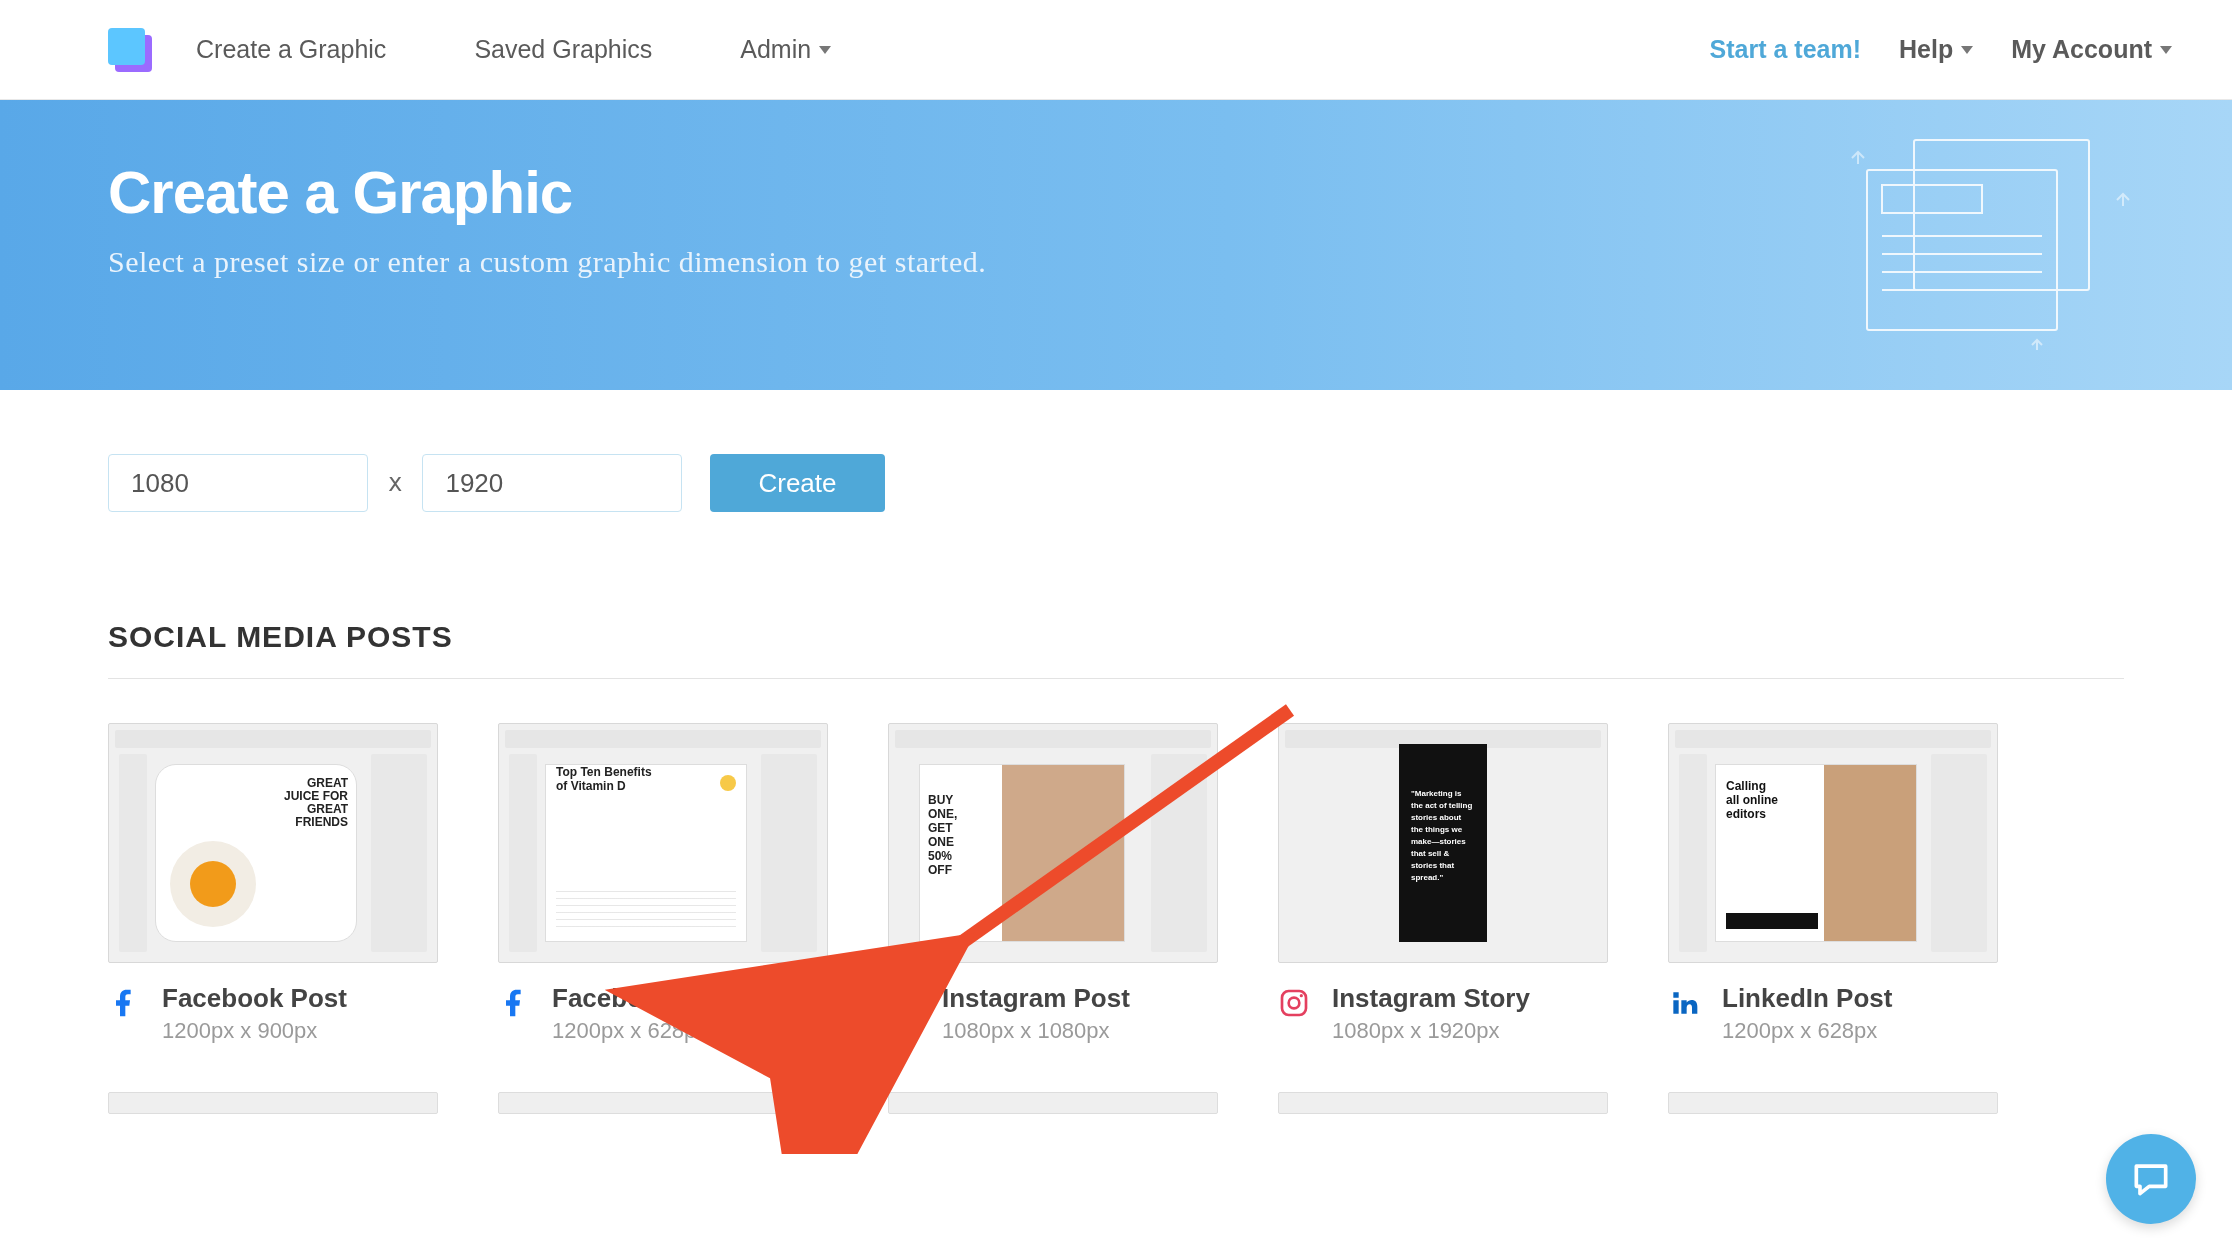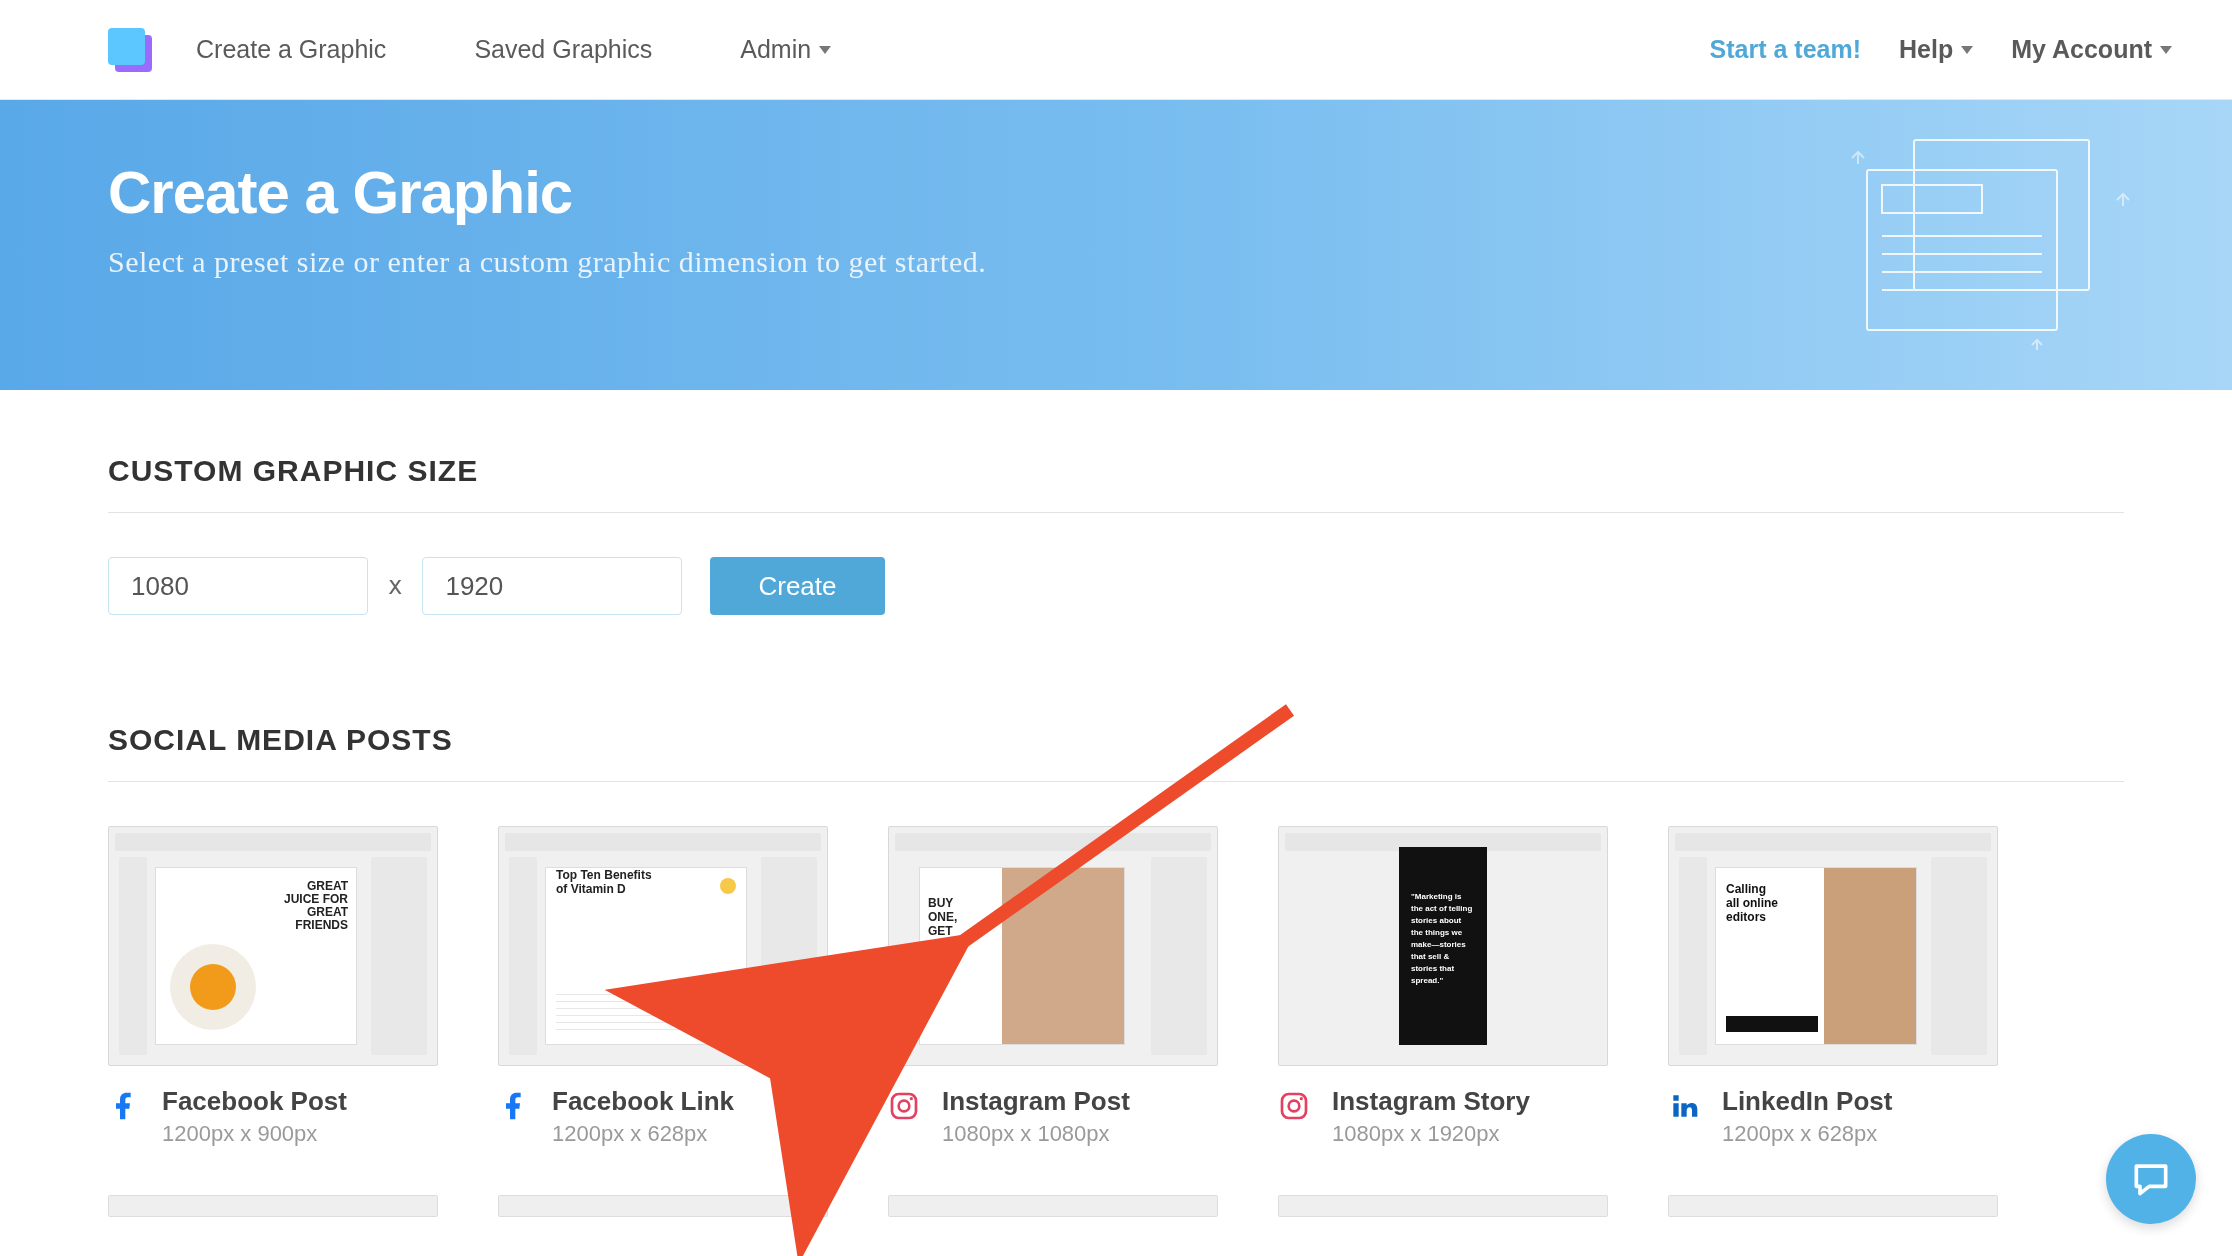--- a/index.html
+++ b/index.html
@@ -101,21 +101,20 @@
         <path d="M30 28 l6 -6 l6 6 M36 22 v12" opacity=".6"></path>
         <path d="M295 70 l6 -6 l6 6 M301 64 v12" opacity=".6"></path>
         <path d="M210 215 l5 -5 l5 5 M215 210 v10" opacity=".6"></path>
       </g>
     </svg>
   </div>
 </div>
 
 <div class="main" style="position:relative;">
 
-  <h2 class="section-title">CUSTOM GRAPHIC SIZE</h2>
   <div class="custom-row">
     <input type="text" value="1080" style="">
     <span class="xsep">x</span>
     <input type="text" value="1920" style="">
     <button class="create-btn">Create</button>
   </div>
 
   <div class="annot-arrow">
     <svg viewBox="0 0 430 300">
       <defs>
@@ -128,21 +127,21 @@
   </div>
 
   <h2 class="section-title">SOCIAL MEDIA POSTS</h2>
 
   <div class="cards">
 
     <div class="card">
       <div class="thumb">
         <div class="sidecol left"></div>
           <div class="sidecol"></div>
-        <div class="preview" style="background:linear-gradient(#fff,#fff);">
+        <div class="preview" style="background:linear-gradient(#fff,#fff);border-radius:21px;">
           <div style="position:absolute;right:8px;top:12px;font:700 12px/13px sans-serif;color:#222;text-align:right;">GREAT<br>JUICE FOR<br>GREAT<br>FRIENDS</div>
           <div style="position:absolute;left:14px;bottom:14px;width:86px;height:86px;border-radius:50%;background:#f2ede4;"></div>
           <div style="position:absolute;left:34px;bottom:34px;width:46px;height:46px;border-radius:50%;background:#f29b1a;"></div>
         </div>
       </div>
       <div class="meta">
         <span class="icon">
             <svg viewBox="0 0 24 24">
               <path fill="#1877f2" d="M13 22v-8h3l.5-4H13V7.5c0-1.1.3-2 2-2h2V2h-3c-3 0-5 1.8-5 5v3H6v4h3v8h4z"></path>
             </svg>

